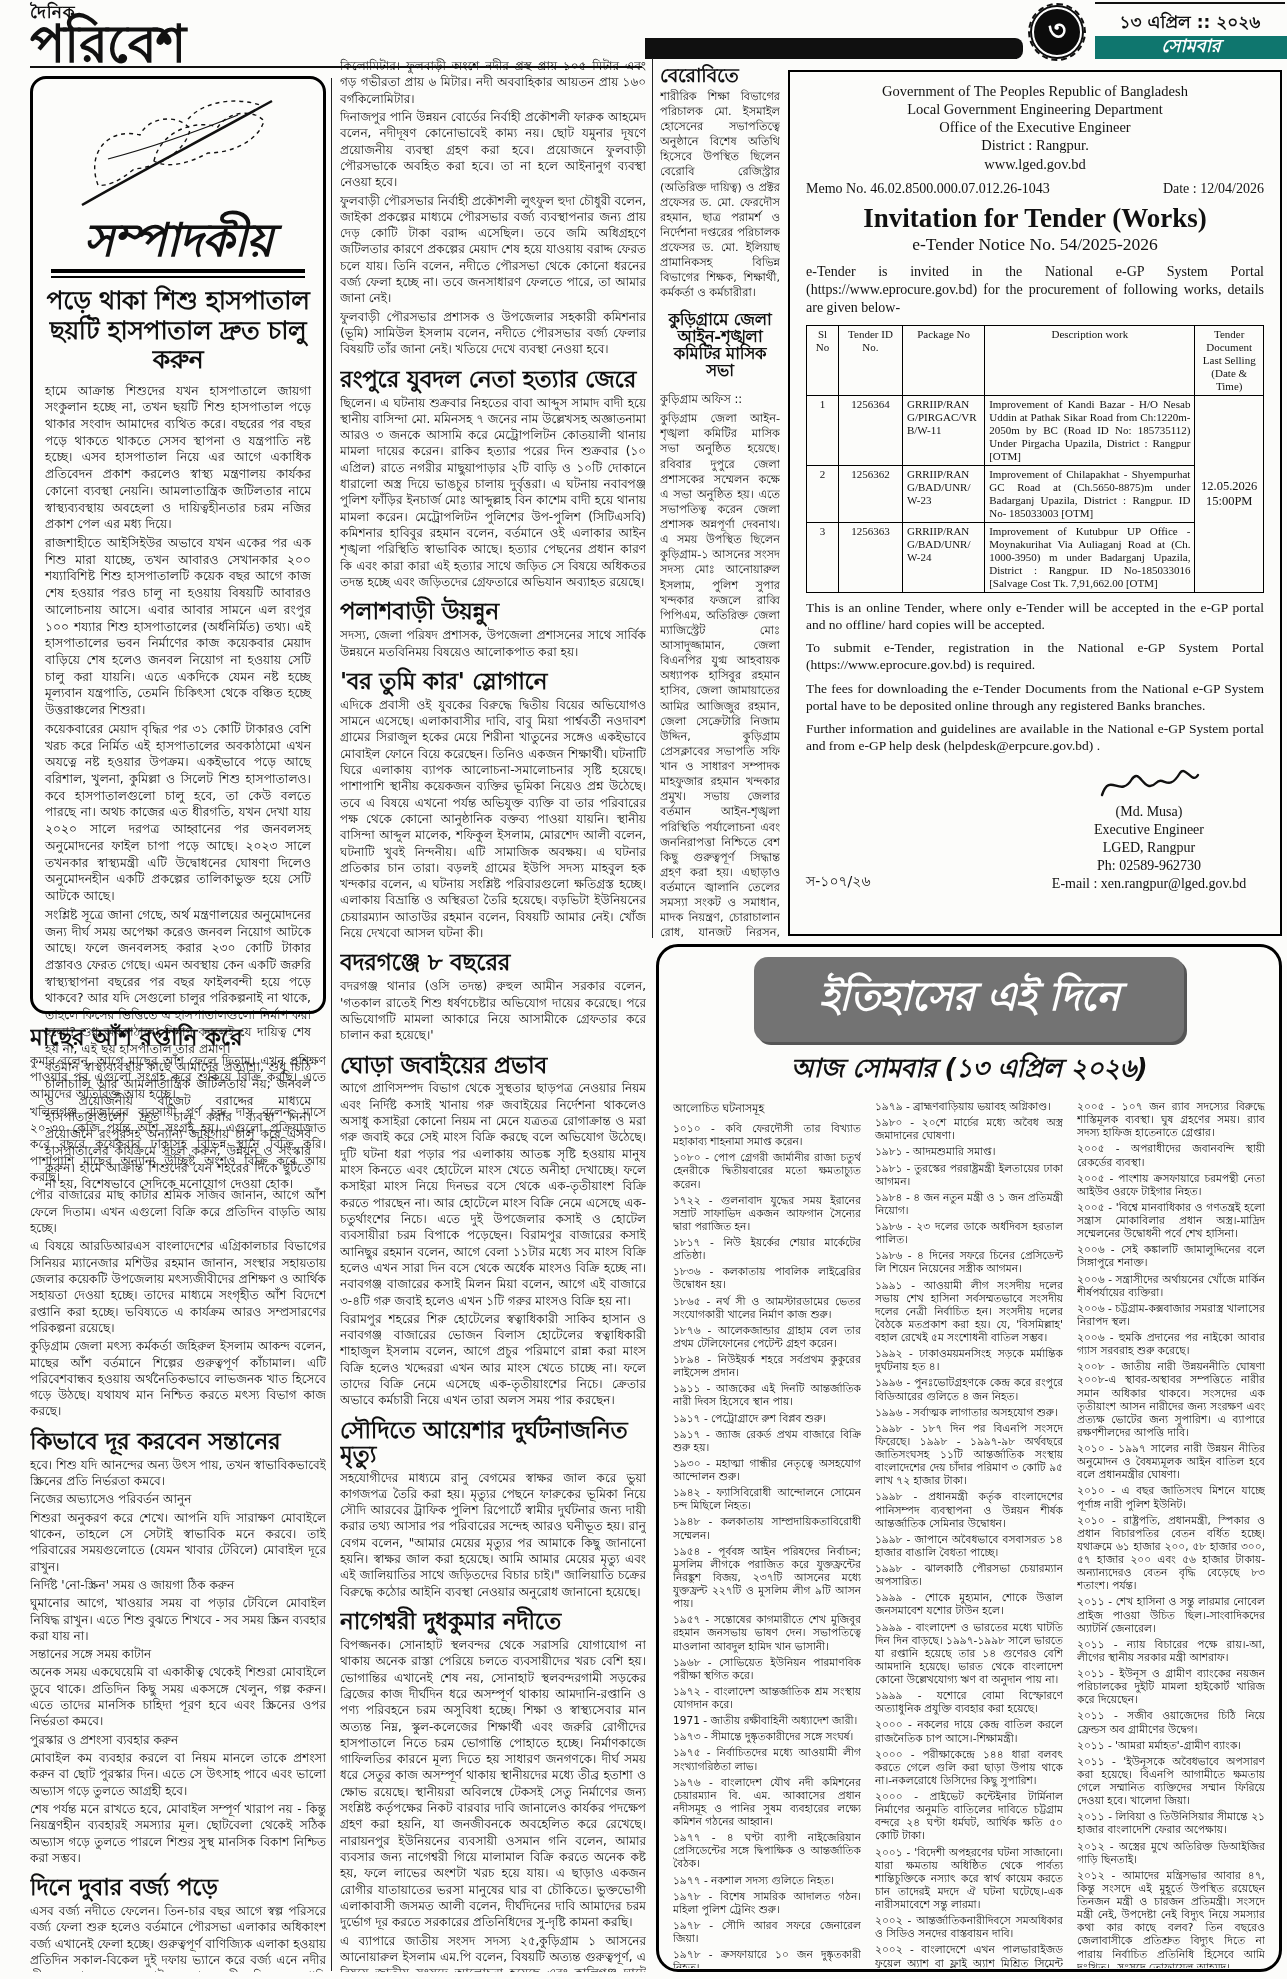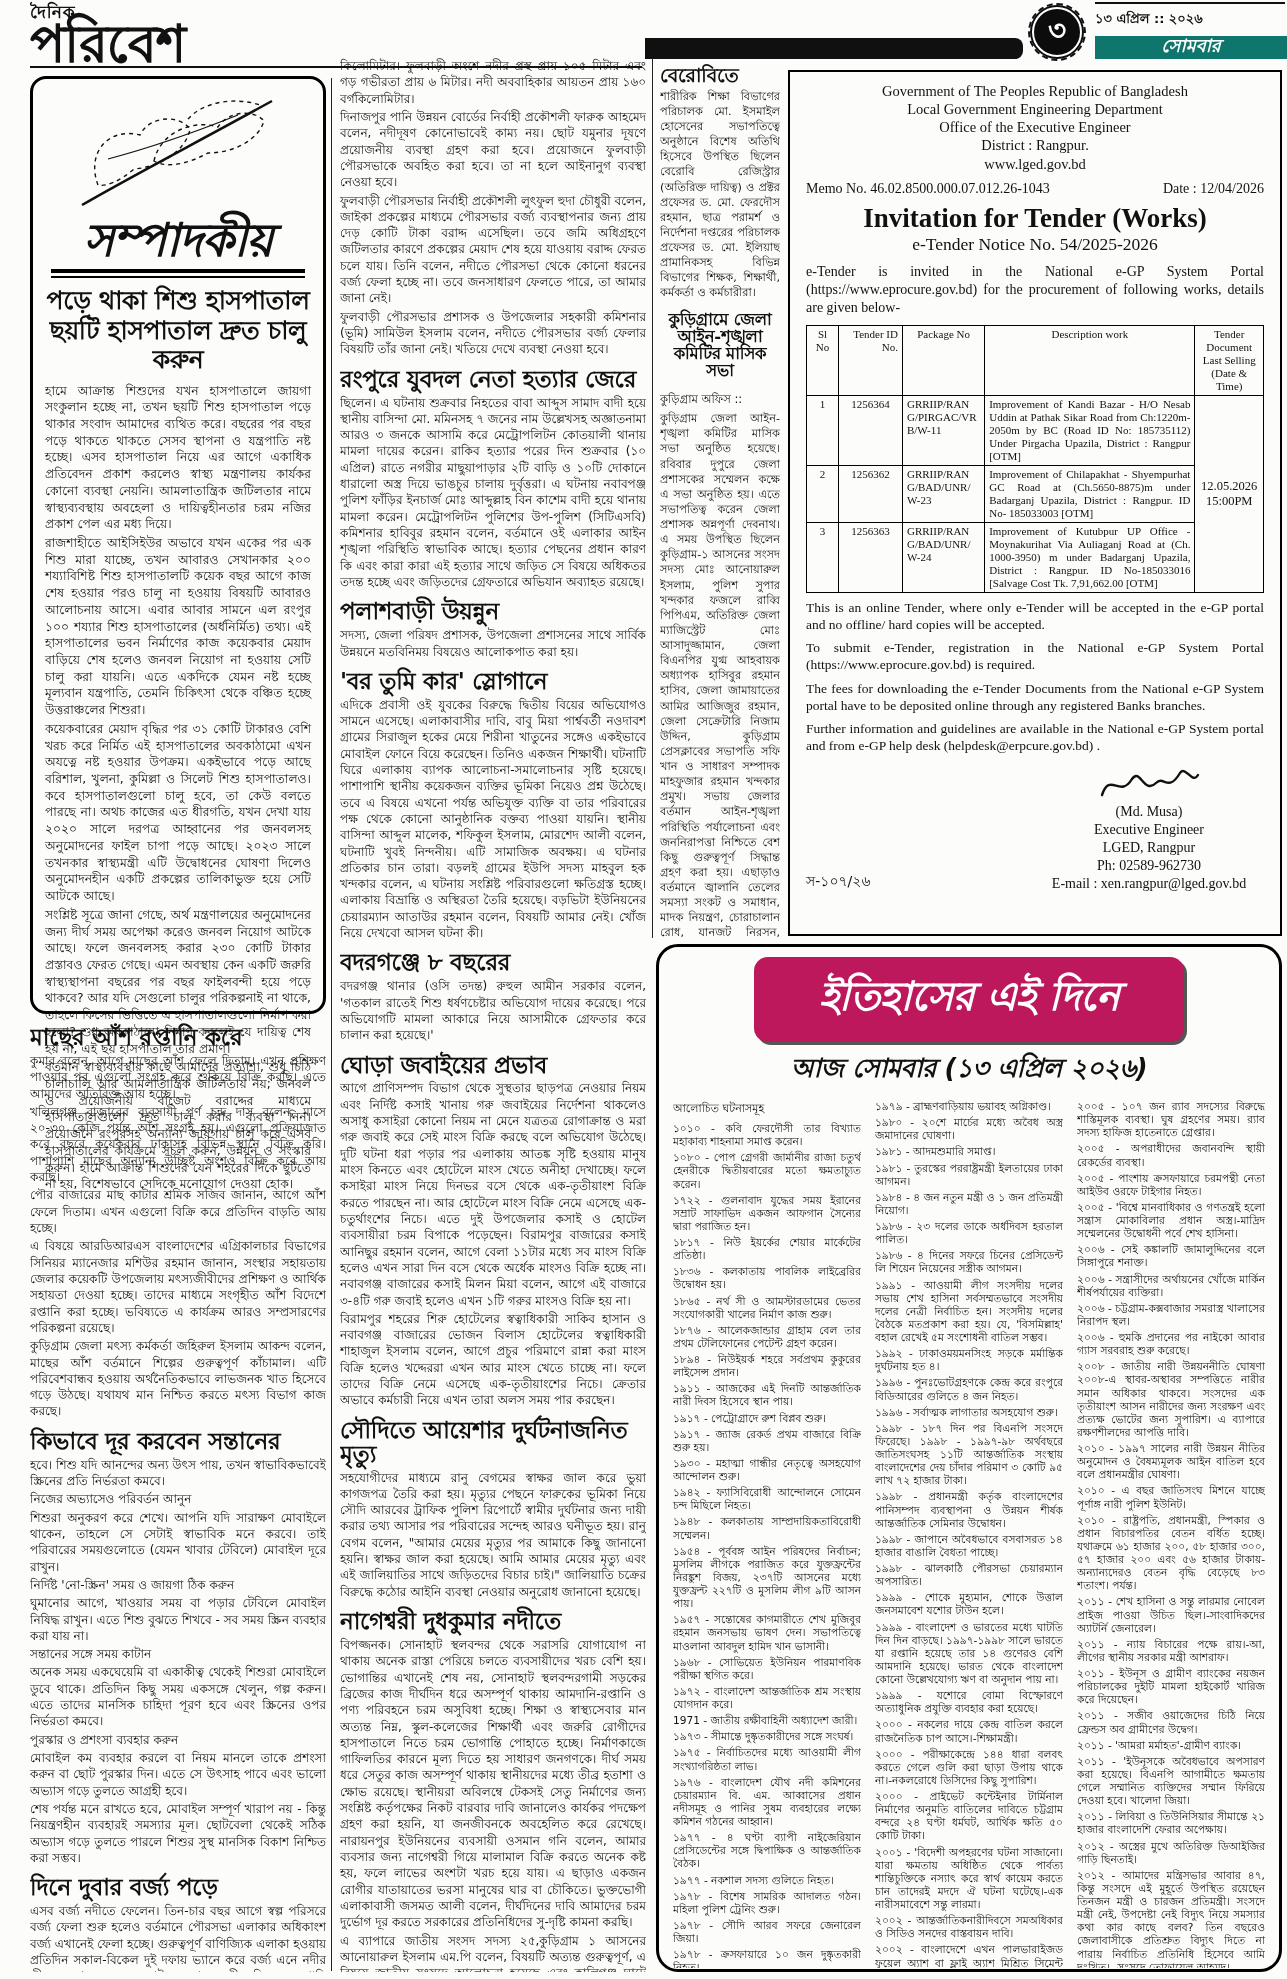--- a/index.html
+++ b/index.html
@@ -8,22 +8,22 @@
   
   .masthead{position:absolute;left:30px;top:4px;line-height:.95;}
   .masthead .small{font-size:17px;font-weight:bold;letter-spacing:1px;}
   .masthead .big{font-size:52px;font-weight:900;letter-spacing:-1px;}
   .masthead-rule{position:absolute;left:30px;top:66px;width:612px;height:2px;background:#111;}
   .header-bar-left{position:absolute;left:645px;top:38px;width:378px;height:21px;background:#101010;border-radius:0 8px 8px 0;}
   .circle-outer{position:absolute;left:1028px;top:3px;width:58px;height:58px;border:2px dashed #111;border-radius:50%;
                 display:flex;align-items:center;justify-content:center;box-sizing:border-box;background:#fcfcfa;}
   .page-circle{width:46px;height:46px;border-radius:50%;background:#0c0c0c;color:#fff;display:flex;align-items:center;
                justify-content:center;font-size:28px;font-weight:bold;border:2px solid #fff;box-shadow:0 0 0 2px #0c0c0c;}
-  .date-line{position:absolute;left:1095px;top:2px;width:190px;text-align:left;border-top:2px solid #111;
-             padding-top:5px;font-size:13px;font-weight:bold;}
+  .date-line{position:absolute;left:1095px;top:2px;width:190px;text-align:center;border-top:2px solid #111;
+             padding-top:5px;font-size:17px;font-weight:bold;}
   .day-box{position:absolute;left:1095px;top:36px;width:192px;height:23px;background:#0f766e;color:#fff;
            font-size:18px;font-weight:bold;font-style:italic;display:flex;align-items:center;justify-content:center;}
   
   .vrule{position:absolute;width:1px;background:#222;}
   
   .col{position:absolute;overflow:hidden;}
   .article{margin-bottom:10px;}
   .headline{font-weight:900;line-height:1.04;margin:8px 0 3px;letter-spacing:-.3px;}
   .h-left{font-size:23px;}
   .h-mid{font-size:23px;}
@@ -54,21 +54,21 @@
   .t-table td.desc{text-align:justify;}
   .t-table td.pkg{word-break:break-all;}
   .t-table td.sell{text-align:center;vertical-align:middle;font-size:12.5px;}
   .t-notes p{font-size:13.5px;line-height:1.28;text-align:justify;margin:6px 0 0;}
   .t-footer{display:flex;justify-content:space-between;align-items:flex-end;margin-top:10px;}
   .t-ref{font-size:14px;font-family:"DejaVu Sans",sans-serif;}
   .t-sign{text-align:center;font-size:14px;line-height:1.3;min-width:230px;}
   
   .history-box{position:absolute;left:656px;top:944px;width:626px;height:1028px;border:3px solid #000;border-radius:22px;
                box-sizing:border-box;padding:10px 14px;overflow:hidden;}
-  .hist-bar{width:430px;margin:0 auto 6px;background:#be185d;border-radius:14px;padding:8px 0 10px;text-align:center;
+  .hist-bar{width:430px;margin:0 auto 6px;background:#737373;border-radius:14px;padding:8px 0 10px;text-align:center;
             box-shadow:3px 3px 0 #555;}
   .hist-title{color:#fff;font-size:40px;font-weight:900;font-style:italic;letter-spacing:-1px;}
   .hist-sub{text-align:center;font-size:26px;font-weight:900;font-style:italic;margin:2px 0 8px;letter-spacing:-.5px;}
   .hist-cols{display:flex;gap:14px;height:868px;}
   .hist-col{flex:1;overflow:hidden;}
   .hist-entry{font-size:10.6px;line-height:1.24;text-align:justify;margin:0 0 3px;}
   .hist-lead{font-size:11px;margin:0 0 3px;}
 </style>
 </head>
 <body>
@@ -206,21 +206,21 @@
       <span>Memo No. 46.02.8500.000.07.012.26-1043</span>
       <span>Date : 12/04/2026</span>
     </div>
     <div class="t-title">Invitation for Tender (Works)</div>
     <div class="t-subtitle">e-Tender Notice No. 54/2025-2026</div>
     <div class="t-intro">e-Tender is invited in the National e-GP System Portal (https://www.eprocure.gov.bd) for the procurement of following works, details are given below-</div>
     <table class="t-table">
       <thead>
           <tr id="t-thead-row">
             <th style="width: 7%;">Sl No</th>
-            <th style="width: 14%; text-align: right;">Tender ID No.</th>
+            <th style="width: 14%;">Tender ID No.</th>
             <th style="width: 18%;">Package No</th>
             <th style="width: 46%;">Description work</th>
             <th style="width: 15%;">Tender Document Last Selling (Date &amp; Time)</th>
           </tr>
         </thead>
       <tbody id="t-tbody">
           <tr>
             <td class="c">1</td>
             <td class="c">1256364</td>
             <td class="pkg">GRRIIP/RANG/PIRGAC/VRB/W-11</td>

